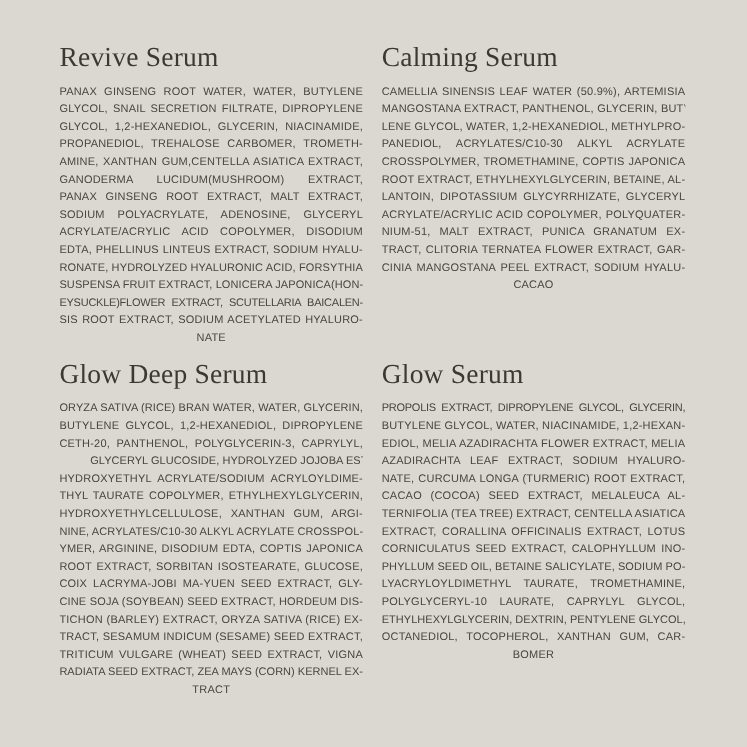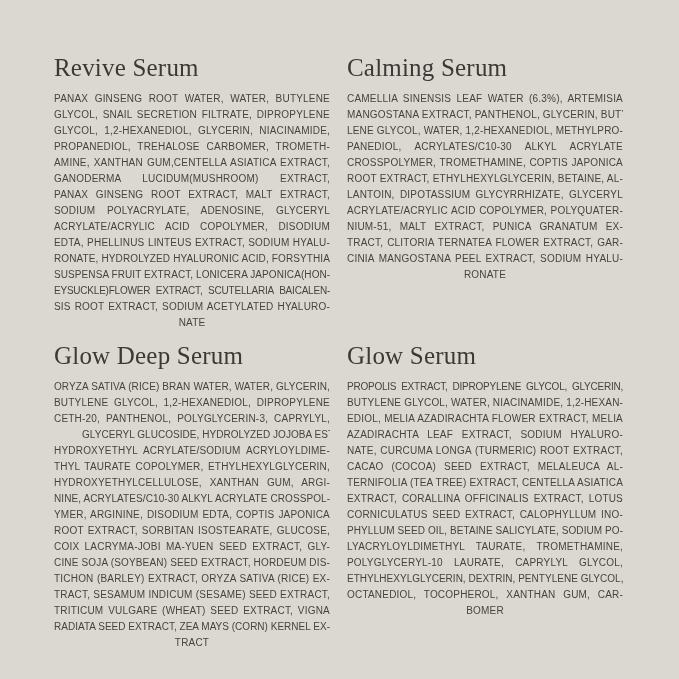--- a/index.html
+++ b/index.html
@@ -11,21 +11,21 @@
   html, body {
     width: 679px;
     height: 679px;
     background: var(--bg);
     font-family: "Liberation Sans", sans-serif;
     overflow: hidden;
   }
   .page {
     width: 679px;
     height: 679px;
-    padding: 52px 54px 0 54px;
+    padding: 37px 54px 0 54px;
     background: var(--bg);
   }
   .grid {
     display: grid;
     grid-template-columns: 276px 276px;
     column-gap: 17px;
     row-gap: 9px;
     align-items: start;
   }
   .serum-title {
@@ -79,32 +79,32 @@
           <div class="ing-line" style="letter-spacing: 0.0913043px;">SUSPENSA FRUIT EXTRACT, LONICERA JAPONICA(HON-</div>
           <div class="ing-line" style="letter-spacing: -0.217391px;">EYSUCKLE)FLOWER EXTRACT, SCUTELLARIA BAICALEN-</div>
           <div class="ing-line">SIS ROOT EXTRACT, SODIUM ACETYLATED HYALURO-</div>
           <div class="ing-line center">NATE</div>
         </div>
     </section>
 
     <section class="serum-section">
       <h2 class="serum-title">Calming Serum</h2>
       <div class="ing-lines">
-          <div class="ing-line">CAMELLIA SINENSIS LEAF WATER (6.3%), ARTEMISIA</div>
+          <div class="ing-line">CAMELLIA SINENSIS LEAF WATER (50.9%), ARTEMISIA</div>
           <div class="ing-line">MANGOSTANA EXTRACT, PANTHENOL, GLYCERIN, BUTY-</div>
           <div class="ing-line" style="letter-spacing: 0.178261px;">LENE GLYCOL, WATER, 1,2-HEXANEDIOL, METHYLPRO-</div>
           <div class="ing-line">PANEDIOL, ACRYLATES/C10-30 ALKYL ACRYLATE</div>
           <div class="ing-line">CROSSPOLYMER, TROMETHAMINE, COPTIS JAPONICA</div>
           <div class="ing-line">ROOT EXTRACT, ETHYLHEXYLGLYCERIN, BETAINE, AL-</div>
           <div class="ing-line">LANTOIN, DIPOTASSIUM GLYCYRRHIZATE, GLYCERYL</div>
           <div class="ing-line">ACRYLATE/ACRYLIC ACID COPOLYMER, POLYQUATER-</div>
           <div class="ing-line">NIUM-51, MALT EXTRACT, PUNICA GRANATUM EX-</div>
           <div class="ing-line">TRACT, CLITORIA TERNATEA FLOWER EXTRACT, GAR-</div>
           <div class="ing-line">CINIA MANGOSTANA PEEL EXTRACT, SODIUM HYALU-</div>
-          <div class="ing-line center">RONATE</div>
+          <div class="ing-line center">CACAO</div>
         </div>
     </section>
 
     <section class="serum-section">
       <h2 class="serum-title">Glow Deep Serum</h2>
       <div class="ing-lines">
           <div class="ing-line" style="letter-spacing: 0.0958333px;">ORYZA SATIVA (RICE) BRAN WATER, WATER, GLYCERIN,</div>
           <div class="ing-line">BUTYLENE GLYCOL, 1,2-HEXANEDIOL, DIPROPYLENE</div>
           <div class="ing-line">CETH-20, PANTHENOL, POLYGLYCERIN-3, CAPRYLYL,</div>
           <div class="ing-line" style="letter-spacing: 0.0444444px; margin-left: 28px;">GLYCERYL GLUCOSIDE, HYDROLYZED JOJOBA ESTERS,</div>

